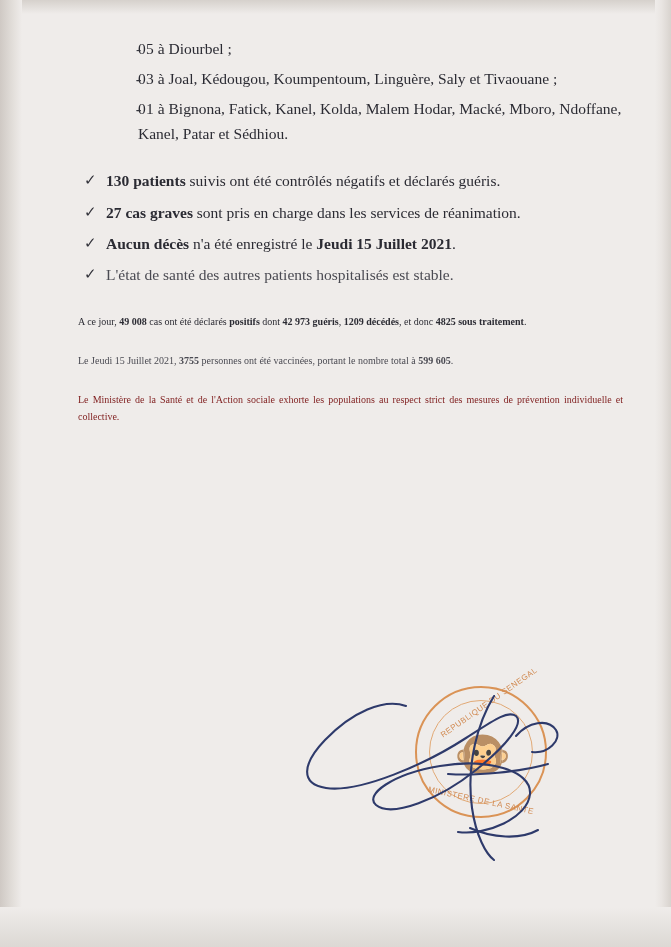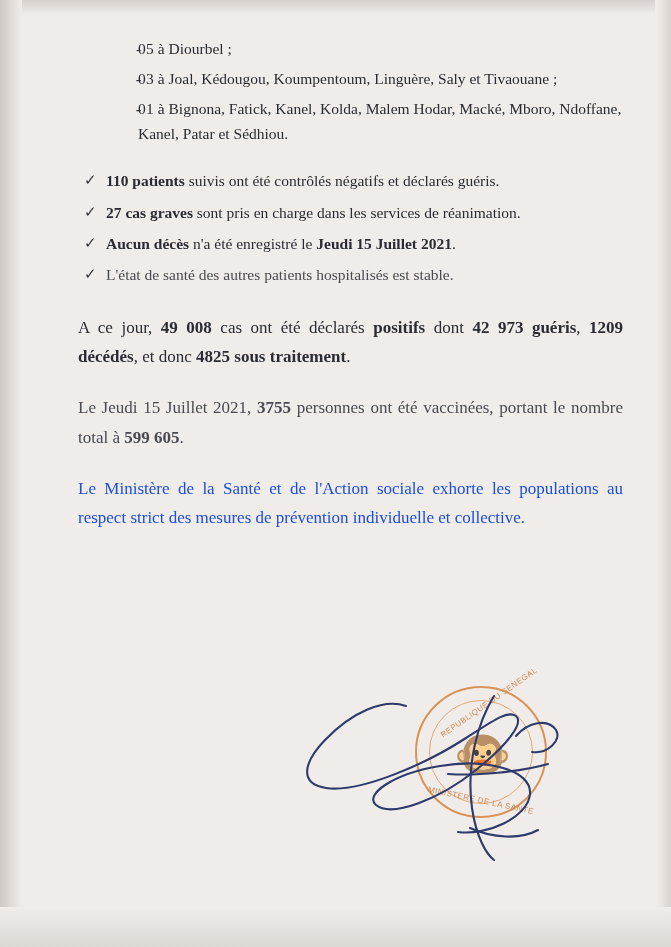--- a/index.html
+++ b/index.html
@@ -101,28 +101,28 @@
     left: 6px;
     top: 0;
     font-size: 15px;
     color: #33333b;
   }
   .b { font-weight: bold; }
 
   p.para {
     margin: 0 0 22px 0;
     text-align: justify;
-    font-size: 17px;
+    font-size: 10px;
     line-height: 1.72;
   }
   .para-indent { margin-left: 10px; }
 
   
   .fade1 { color: #4a4a52; }
-  .fade2 { color: #1d4ed8; }
+  .fade2 { color: #7f1d1d; }
 
   
   .sig-area {
     position: absolute;
     left: 280px;
     top: 678px;
     width: 330px;
     height: 190px;
   }
   .stamp {
@@ -215,21 +215,21 @@
         <span class="dash-body">
           <span class="num">01</span>
           <span>à Bignona, Fatick, Kanel, Kolda, Malem Hodar, Macké, Mboro, Ndoffane, Kanel, Patar et Sédhiou.</span>
         </span>
       </li>
     </ul>
 
     <ul class="check-list">
       <li class="check-item">
         <span class="tick">✓</span>
-        <span class="b">110 patients</span><span> suivis ont été contrôlés négatifs et déclarés guéris.</span>
+        <span class="b">130 patients</span><span> suivis ont été contrôlés négatifs et déclarés guéris.</span>
       </li>
       <li class="check-item">
         <span class="tick">✓</span>
         <span class="b">27 cas graves</span><span> sont pris en charge dans les services de réanimation.</span>
       </li>
       <li class="check-item">
         <span class="tick">✓</span>
         <span class="b">Aucun décès</span><span> n'a été enregistré le </span><span class="b">Jeudi 15 Juillet 2021</span><span>.</span>
       </li>
       <li class="check-item fade1">

